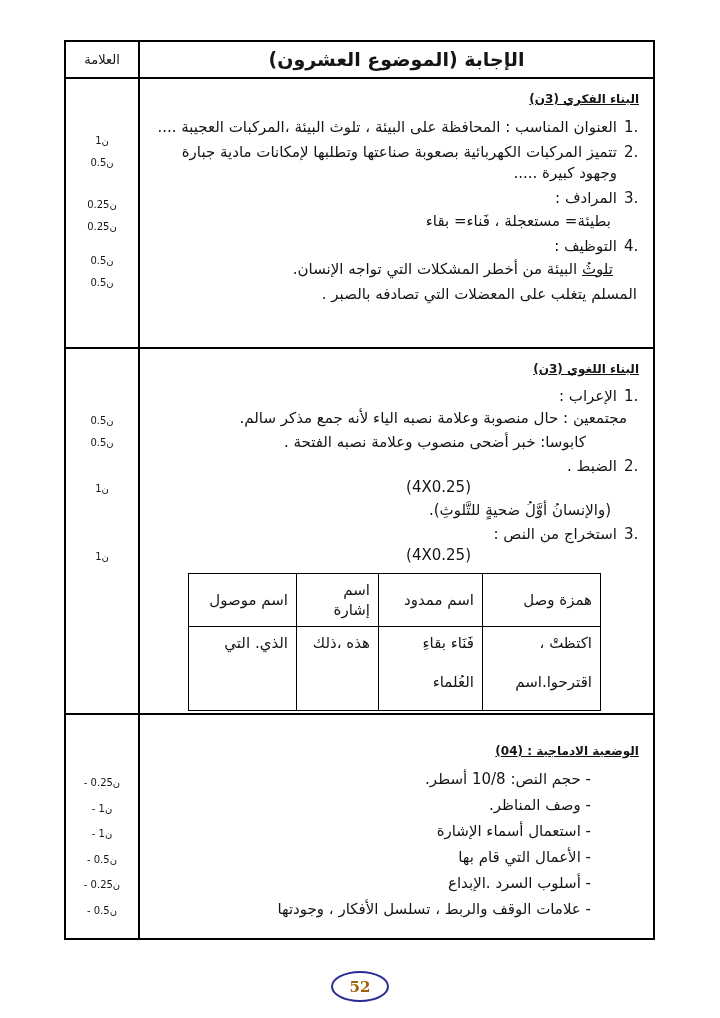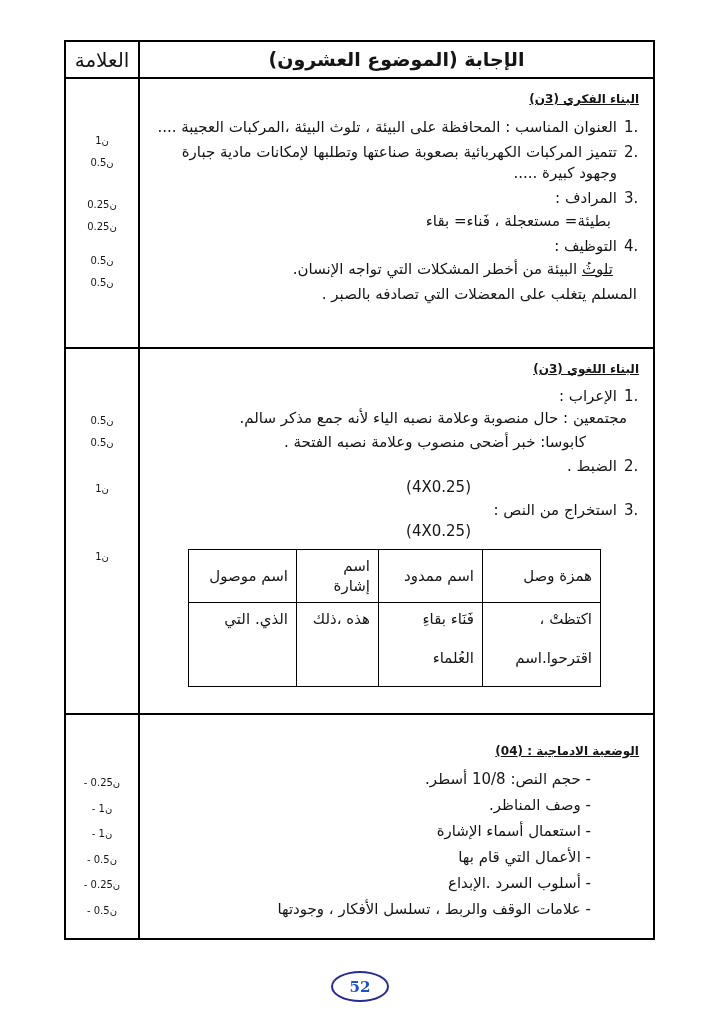--- a/index.html
+++ b/index.html
@@ -19,21 +19,21 @@
     direction: ltr;
   }
   .row { display: flex; width: 100%; }
   .header-row { height: 37px; border-bottom: 2px solid #000; }
   .marks-cell {
     width: 74px; flex: 0 0 74px;
     border-right: 2px solid #000;
     direction: ltr; text-align: center;
     font-size: 10px; line-height: 20px;
   }
-  .header-marks { direction: rtl; display: flex; align-items: center; justify-content: center; font-size: 20px; }
+  .header-marks { direction: rtl; display: flex; align-items: center; justify-content: center; font-size: 13px; }
   .content-cell {
     flex: 1 1 auto; direction: rtl;
     padding: 0 12px 0 8px;
     font-size: 15px; line-height: 21px;
     overflow: hidden;
   }
   .header-title {
     display: flex; align-items: center; justify-content: center;
     font-size: 19px; font-weight: bold; letter-spacing: 1px;
     padding: 0;
@@ -79,21 +79,21 @@
   .bullets { padding-right: 50px; }
   .bullet { margin-bottom: 5px; line-height: 21px; }
   .sec3 .sec-title { margin-top: 26px; }
 
   .page-num {
     position: absolute; left: 331px; top: 971px;
     width: 58px; height: 31px;
     border: 2px solid #2a2a96;
     border-radius: 50%;
     display: flex; align-items: center; justify-content: center;
-    font-weight: bold; font-size: 15px; color: #1d4ed8;
+    font-weight: bold; font-size: 15px; color: #a16207;
     font-family: "DejaVu Serif", serif;
   }
 </style>
 </head>
 <body>
 
 <div class="sheet">
   <div class="main-table">
 
     <div class="row header-row">
@@ -153,20 +153,21 @@
           <span class="num">1.</span>
           <div class="litext">الإعراب :</div>
         </div>
         <div class="subline" style="padding-right:14px">مجتمعين : حال منصوبة وعلامة نصبه الياء لأنه جمع مذكر سالم.</div>
         <div class="subline ind2">كابوسا: خبر أضحى منصوب وعلامة نصبه الفتحة .</div>
         <div class="li" style="margin-bottom:1px">
           <span class="num">2.</span>
           <div class="litext">الضبط .</div>
         </div>
         <div class="note">(4X0.25)</div>
+        <div class="subline ind1">(والإنسانُ أوَّلُ ضحيةٍ للتَّلوثِ).</div>
         <div class="li" style="margin-bottom:1px">
           <span class="num">3.</span>
           <div class="litext">استخراج من النص :</div>
         </div>
         <div class="note">(4X0.25)</div>
 
         <table class="inner">
           <colgroup>
             <col style="width:118px">
               <col style="width:104px">

